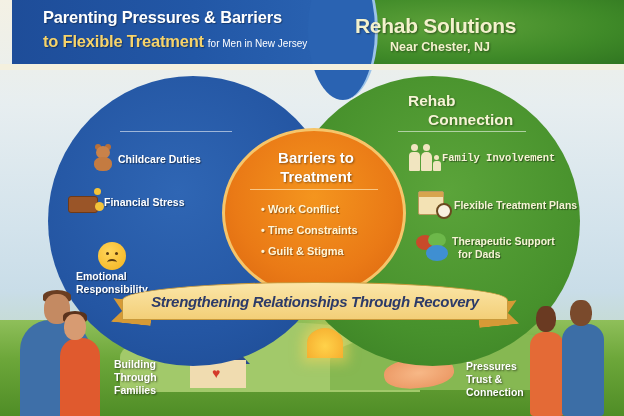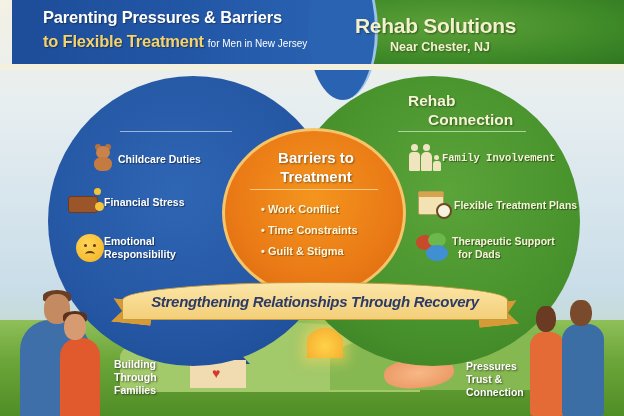--- a/index.html
+++ b/index.html
@@ -171,21 +171,21 @@
     <span class="item-label">Childcare Duties</span>
   </div>
   <div class="item" style="left:68px; top:190px;">
     <span class="icon wallet">
         <span class="w"></span>
         <span class="c2"></span>
         <span class="c1"></span>
       </span>
     <span class="item-label">Financial Stress</span>
   </div>
-  <div class="item" style="left:76px; top:234px;">
+  <div class="item" style="left:76px; top:242px;flex-direction:column;">
     <span class="icon face"></span>
     <span class="item-label">
       <div>Emotional</div>
       <div>Responsibility</div>
     </span>
   </div>
 
   <div class="circle-heading" style="left:266px; top:148px; text-align:center; width:100px; font-size:15px;">
     <div>Barriers to</div>
     <div>Treatment</div>

